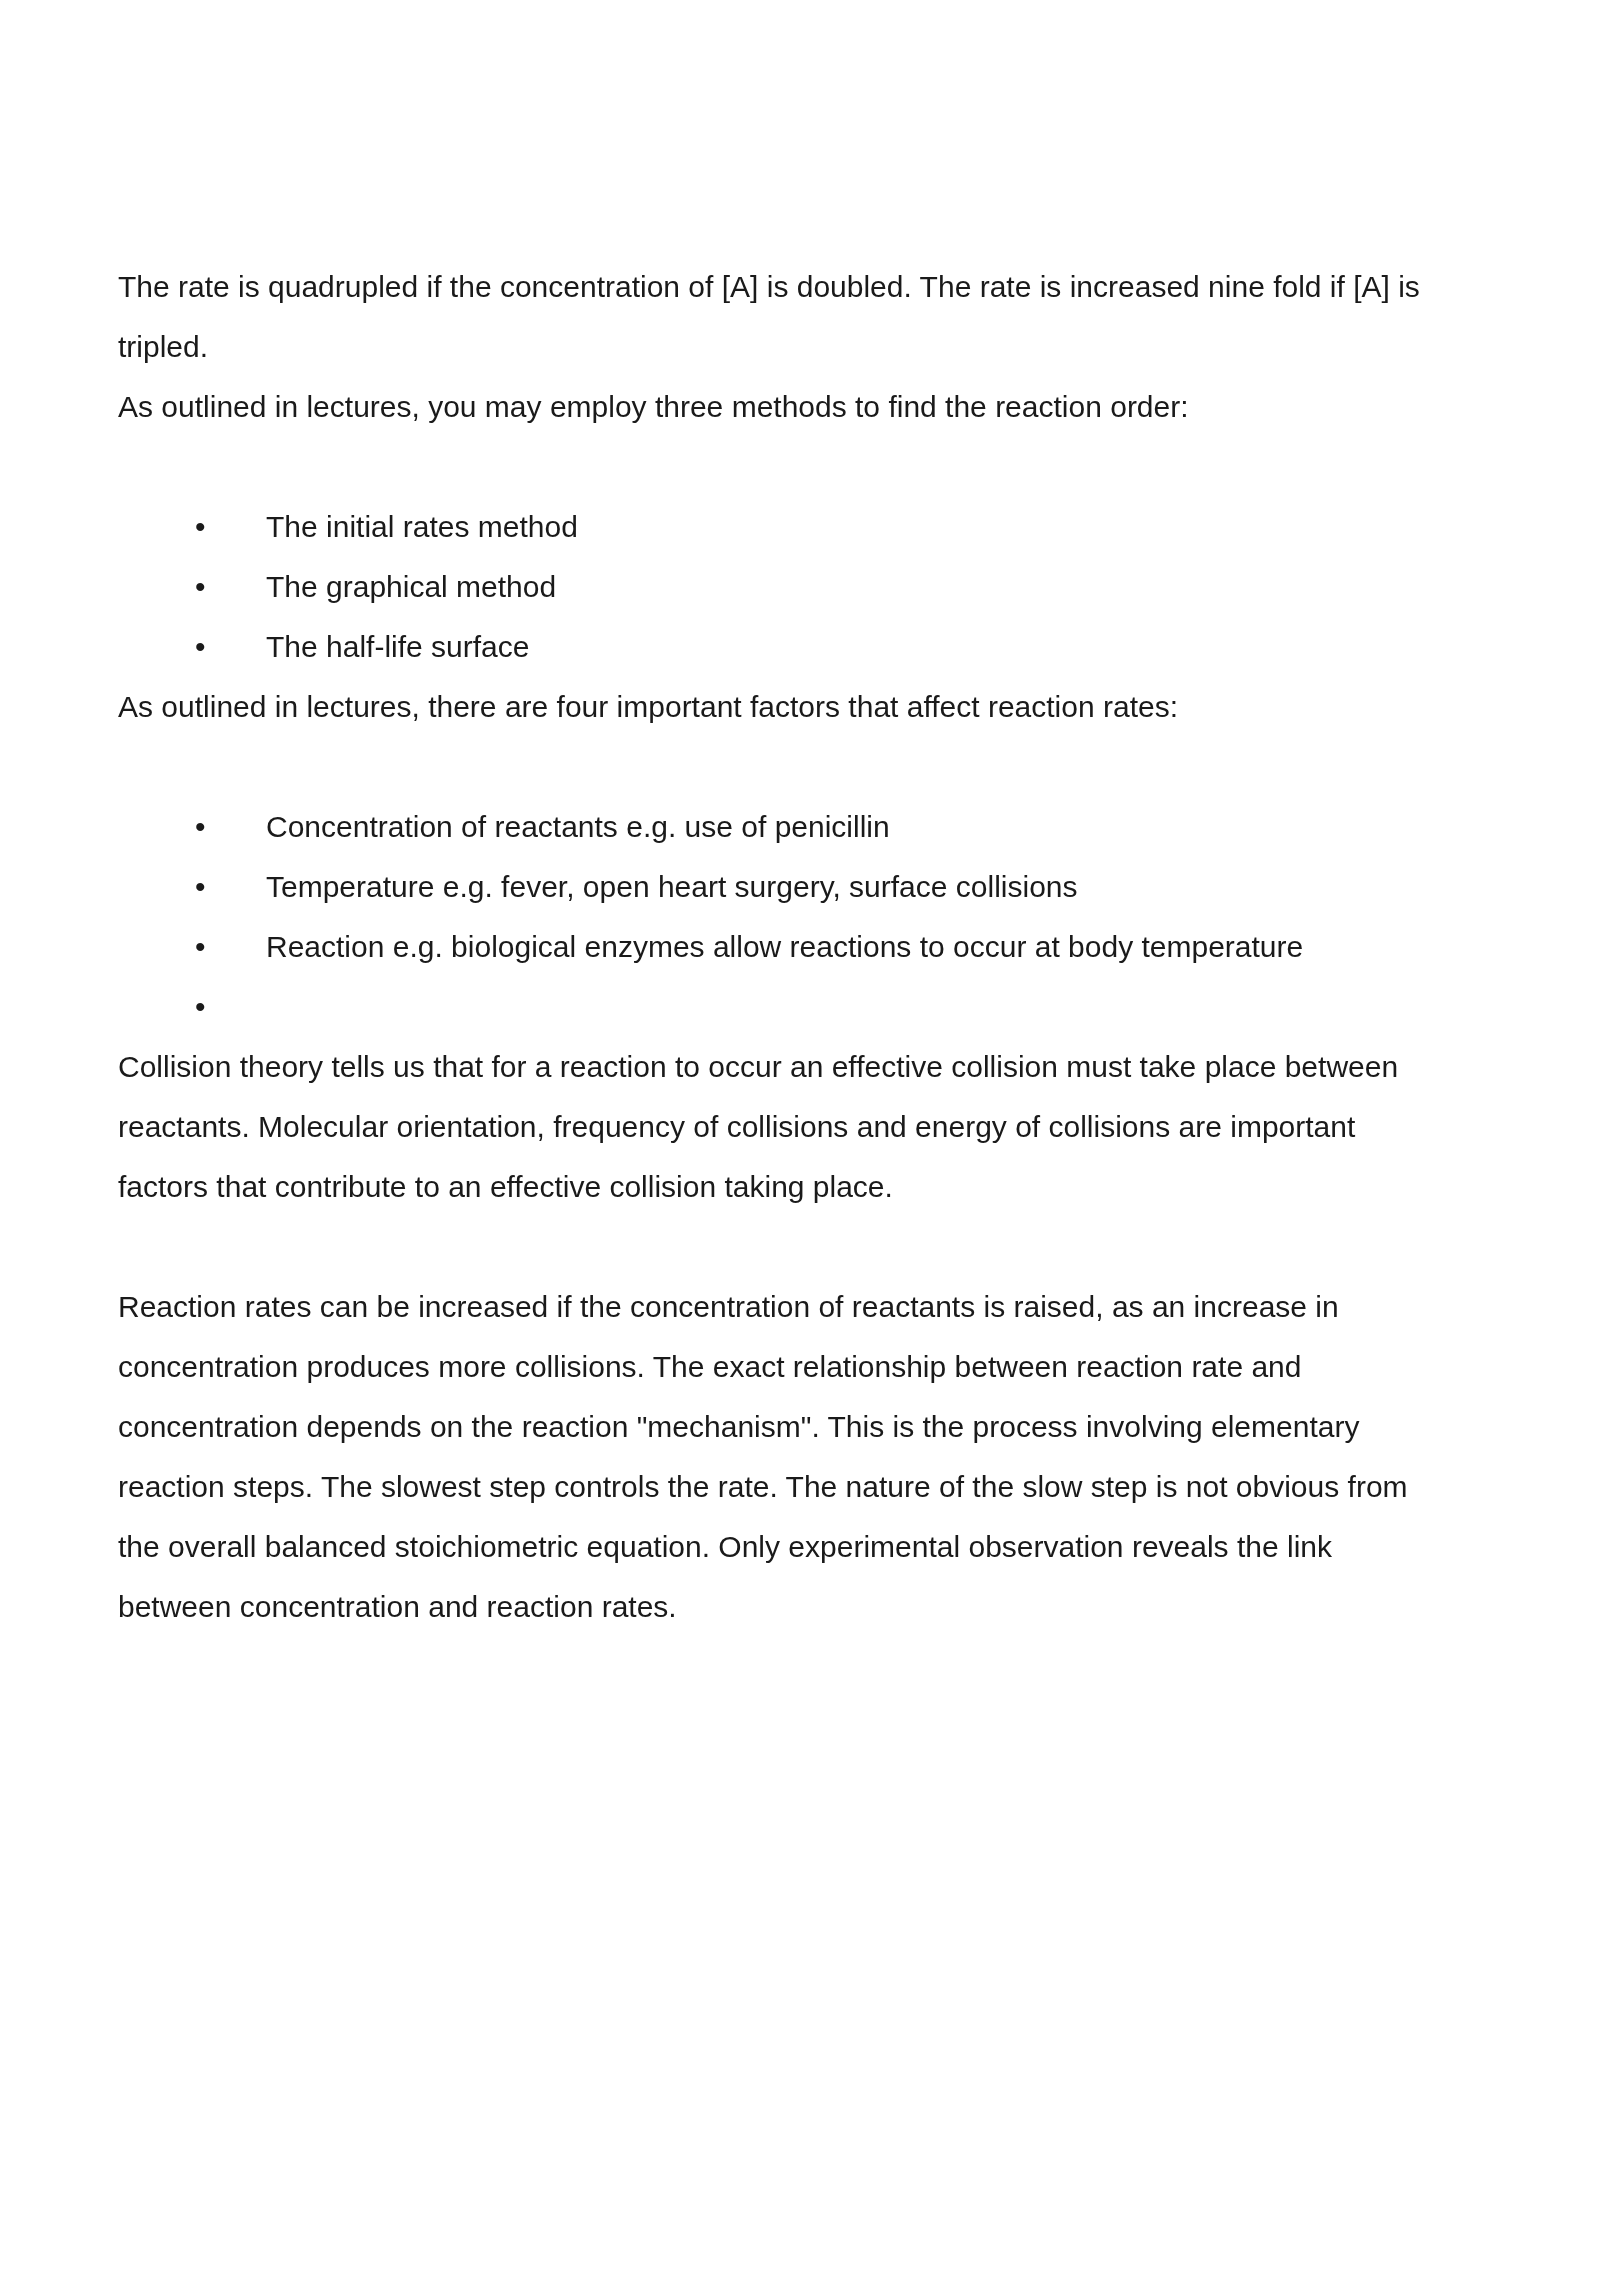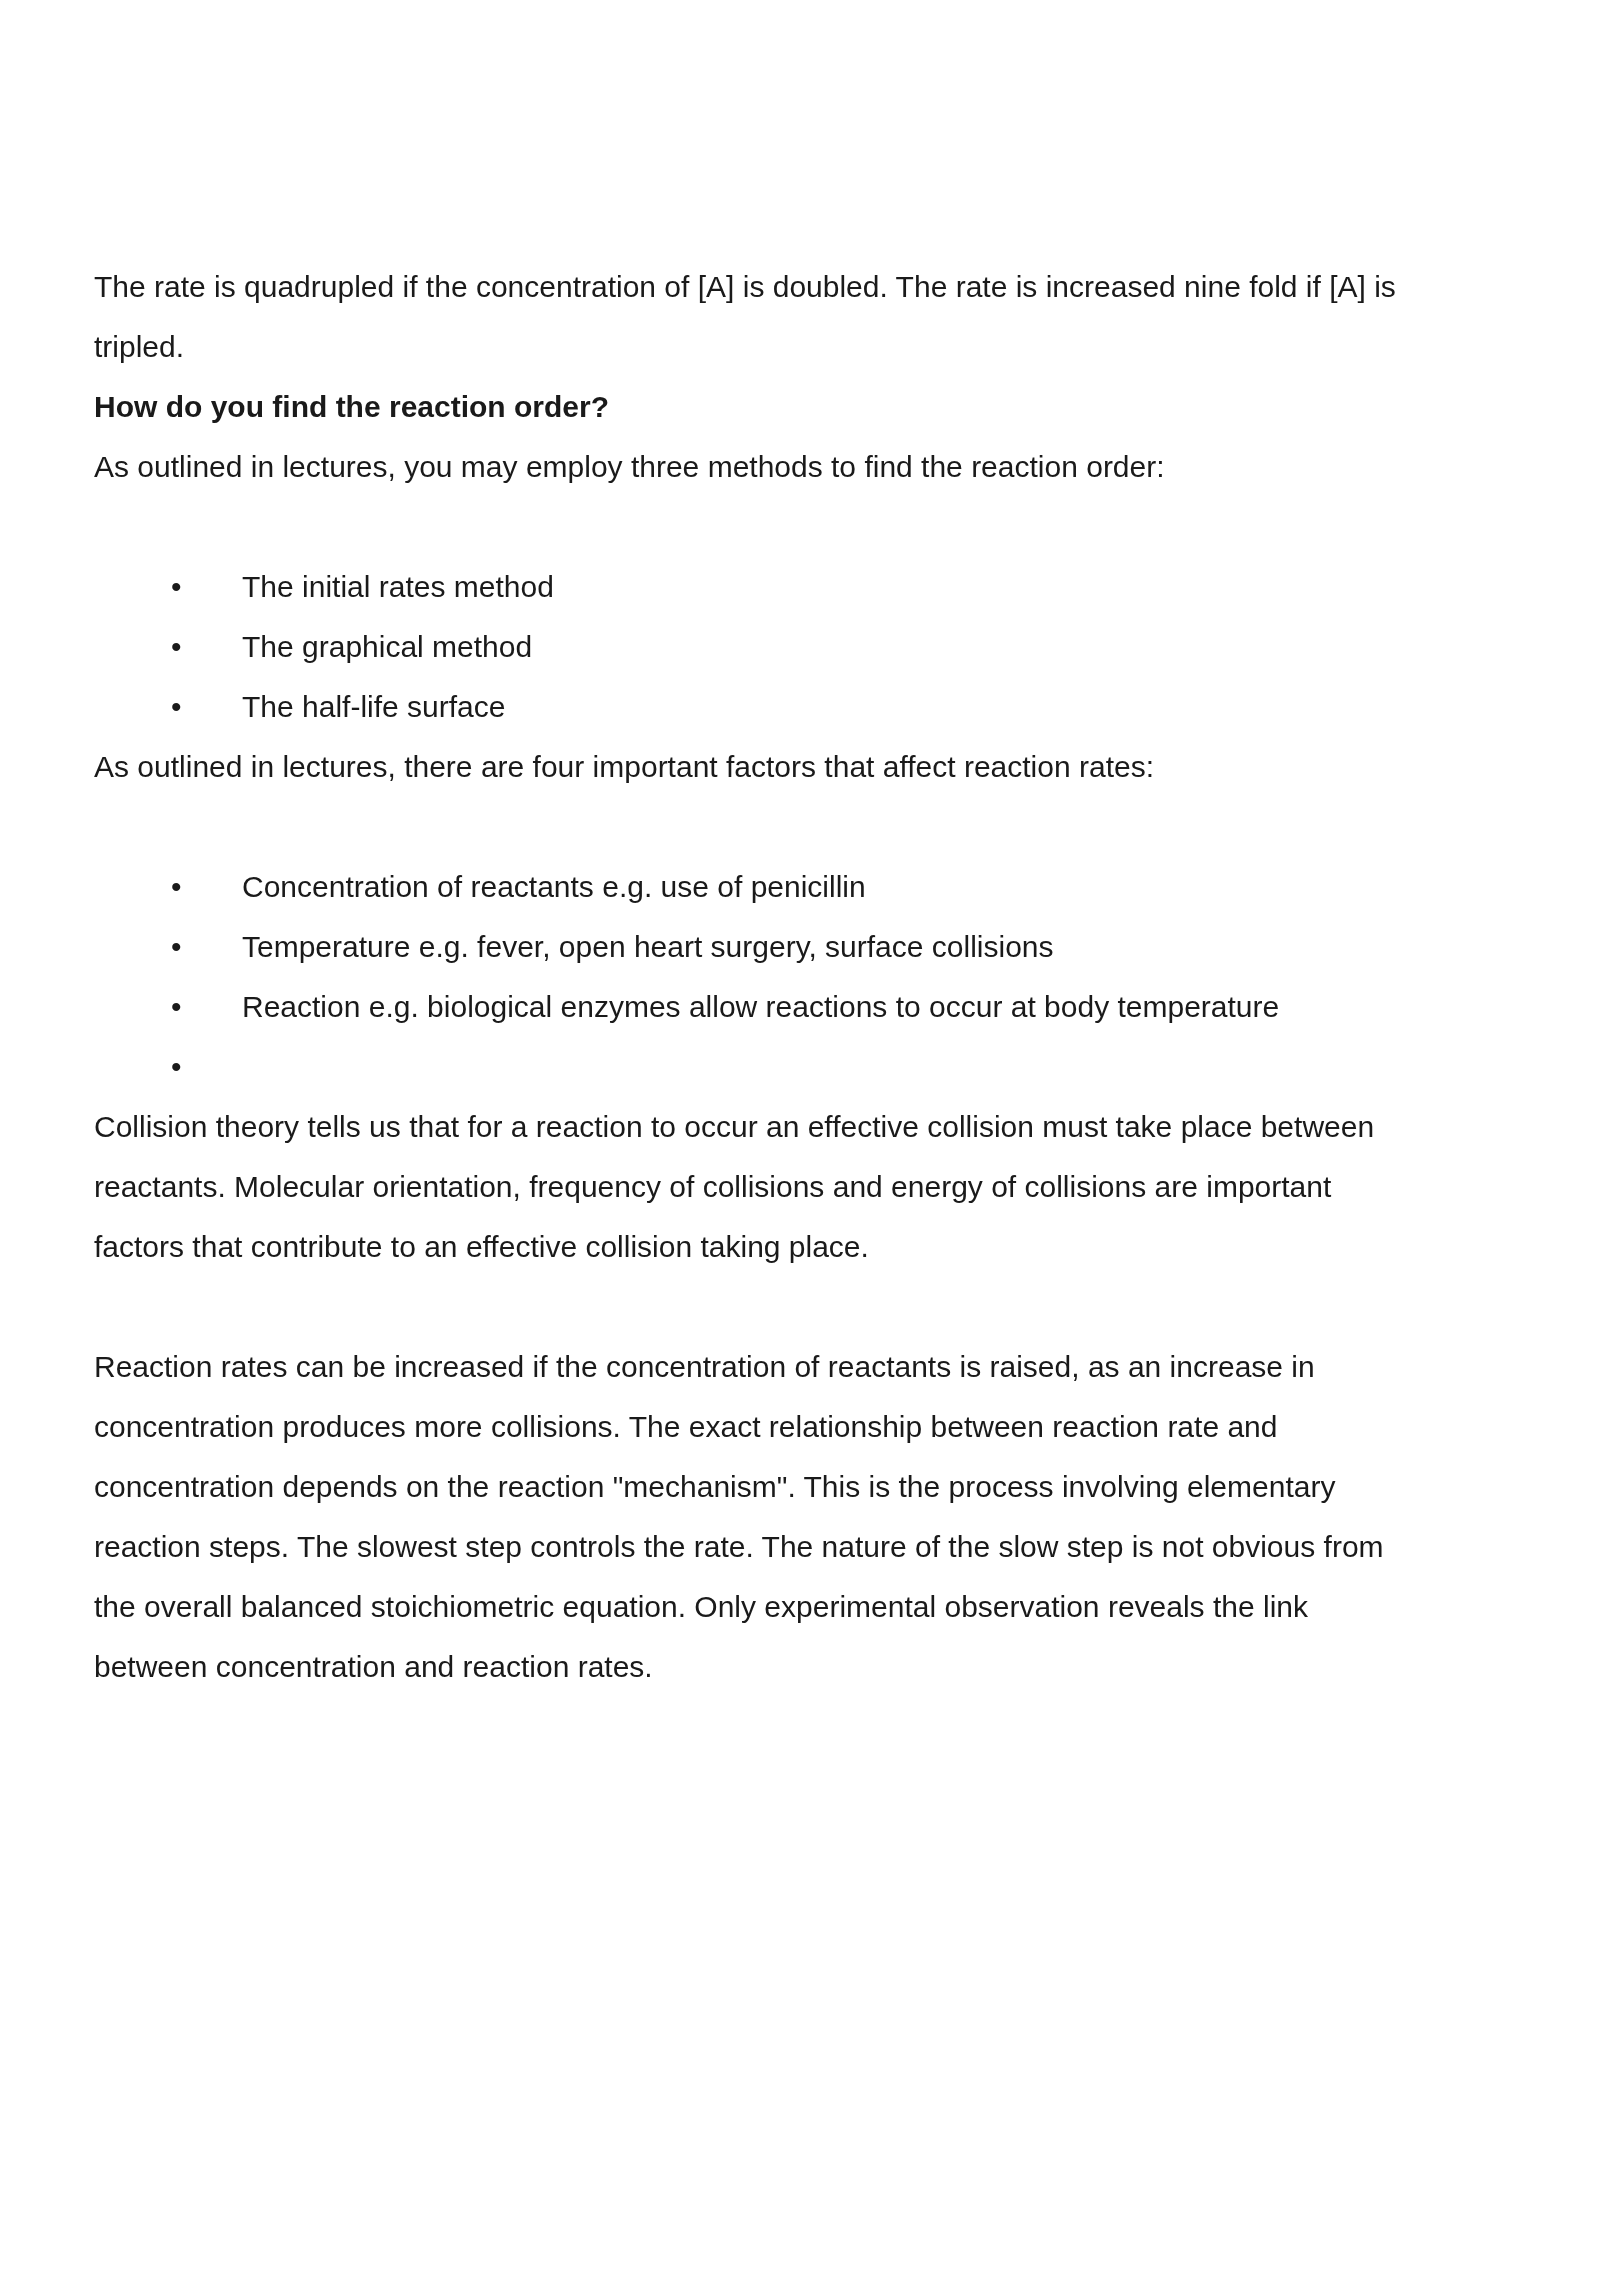--- a/index.html
+++ b/index.html
@@ -6,21 +6,21 @@
     margin: 0;
     padding: 0;
     background: #ffffff;
   }
   .page {
     position: relative;
     width: 1623px;
     height: 2295px;
     box-sizing: border-box;
     background: #ffffff;
-    padding: 257px 195px 0 94px;
+    padding: 257px 195px 0 118px;
     font-family: "Liberation Sans", sans-serif;
     font-size: 30px;
     line-height: 60px;
     color: #1a1a1a;
     overflow: hidden;
     border-radius: 19px;
   }
   p, h2, ul, li {
     margin: 0;
     padding: 0;
@@ -52,21 +52,20 @@
     text-align: justify;
   }
 </style>
 </head>
 <body>
 
 <div class="page">
 
   <p class="body-text">The rate is quadrupled if the concentration of [A] is doubled. The rate is increased nine fold if [A] is tripled.</p>
 
-  <h2 class="heading">How do you find the reaction order?</h2>
 
   <p class="body-text">As outlined in lectures, you may employ three methods to find the reaction order:</p>
 
   <ul class="bullet-list gap-above">
     <li class="bullet-item">
       <span class="bullet-marker">•</span><span class="bullet-text">The initial rates method</span>
     </li>
     <li class="bullet-item">
       <span class="bullet-marker">•</span><span class="bullet-text">The graphical method</span>
     </li>

